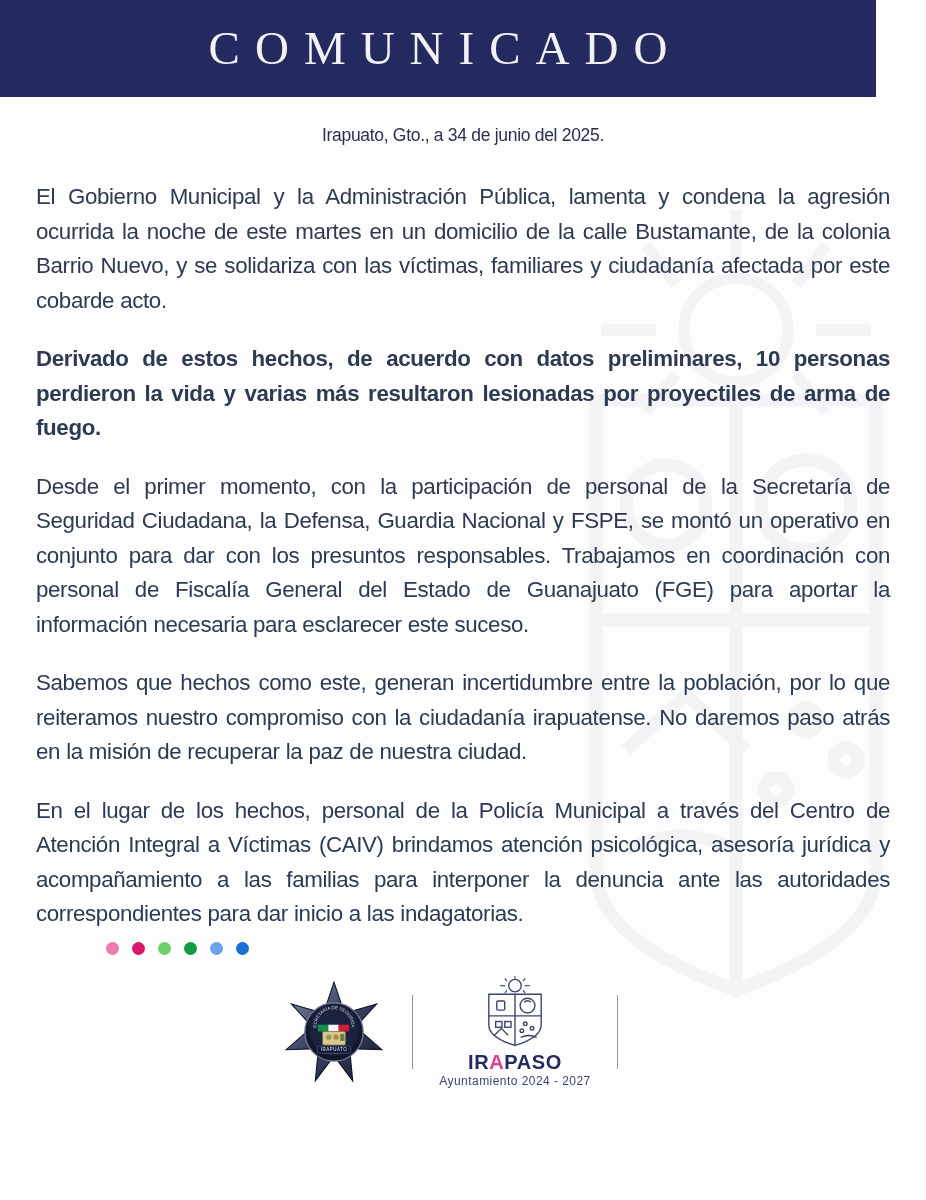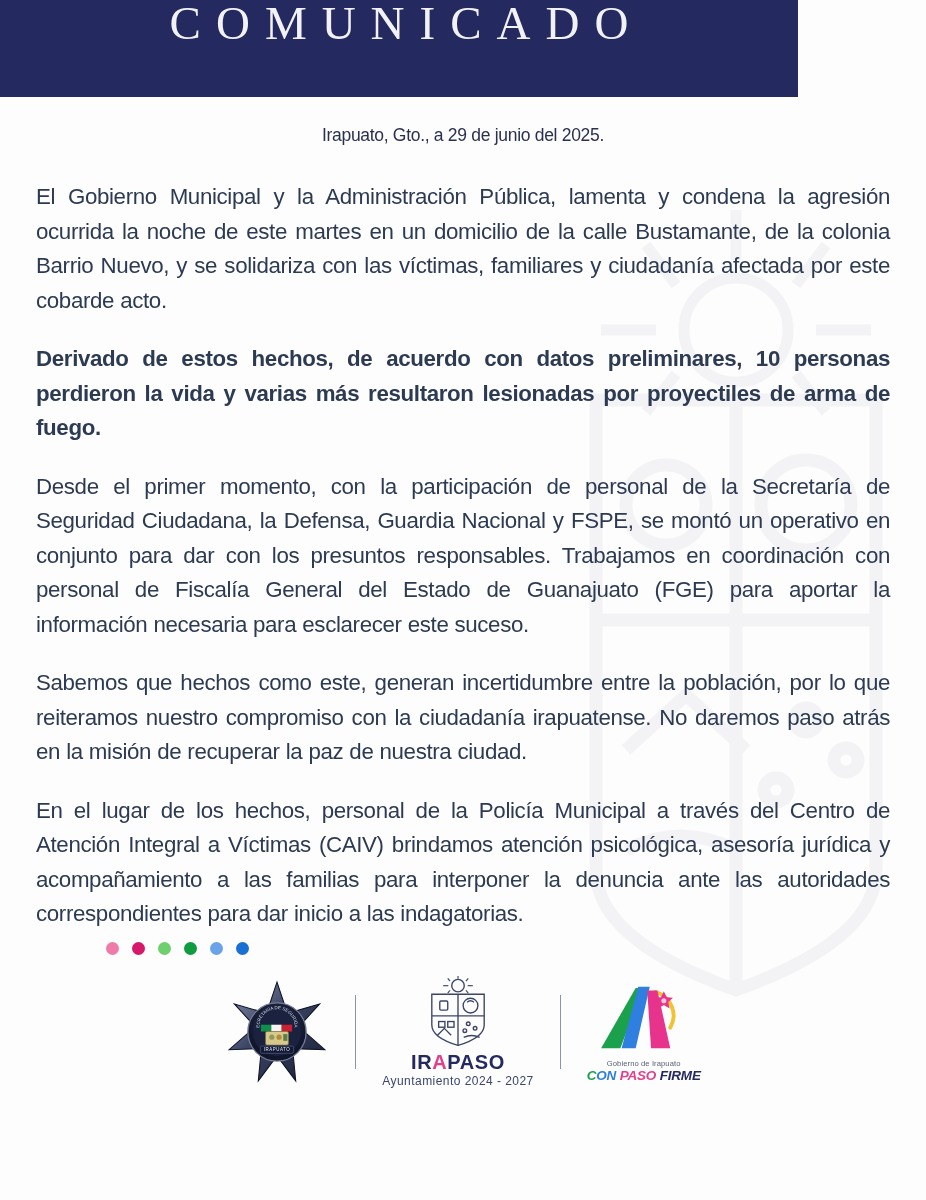--- a/index.html
+++ b/index.html
@@ -29,25 +29,25 @@
     height: 900px;
     opacity: 0.055;
     pointer-events: none;
     z-index: 0;
   }
 
   
   .header-banner {
     position: relative;
     z-index: 2;
-    width: 798px;
+    width: 876px;
     height: 97px;
     background: #242a60;
     display: flex;
-    align-items: flex-start;
+    align-items: center;
     justify-content: center;
   }
   .header-title {
     color: #f2f2f5;
     font-family: "Liberation Serif", "DejaVu Serif", serif;
     font-size: 47px;
     font-weight: 400;
     letter-spacing: 15px;
     text-indent: 15px;
     line-height: 1;
@@ -189,21 +189,21 @@
         <line x1="170" y1="262" x2="200" y2="224"></line>
         <line x1="350" y1="262" x2="320" y2="224"></line>
       </g>
     </g>
   </svg>
 
   <div class="header-banner" style="background: rgb(36, 42, 96);">
     <div class="header-title">COMUNICADO</div>
   </div>
 
-  <div class="dateline">Irapuato, Gto., a 29 de junio del 2025.</div>
+  <div class="dateline">Irapuato, Gto., a 34 de junio del 2025.</div>
 
   <div class="body-wrap">
     <p class="para" style="color: rgb(44, 58, 82);">El Gobierno Municipal y la Administración Pública, lamenta y condena la agresión ocurrida la noche de este martes en un domicilio de la calle Bustamante, de la colonia Barrio Nuevo, y se solidariza con las víctimas, familiares y ciudadanía afectada por este cobarde acto.</p>
     <p class="para" style="color: rgb(44, 58, 82); font-weight: bold;">Derivado de estos hechos, de acuerdo con datos preliminares, 10 personas perdieron la vida y varias más resultaron lesionadas por proyectiles de arma de fuego.</p>
     <p class="para" style="color: rgb(44, 58, 82);">Desde el primer momento, con la participación de personal de la Secretaría de Seguridad Ciudadana, la Defensa, Guardia Nacional y FSPE, se montó un operativo en conjunto para dar con los presuntos responsables. Trabajamos en coordinación con personal de Fiscalía General del Estado de Guanajuato (FGE) para aportar la información necesaria para esclarecer este suceso.</p>
     <p class="para" style="color: rgb(44, 58, 82);">Sabemos que hechos como este, generan incertidumbre entre la población, por lo que reiteramos nuestro compromiso con la ciudadanía irapuatense. No daremos paso atrás en la misión de recuperar la paz de nuestra ciudad.</p>
     <p class="para" style="color: rgb(44, 58, 82);">En el lugar de los hechos, personal de la Policía Municipal a través del Centro de Atención Integral a Víctimas (CAIV) brindamos atención psicológica, asesoría jurídica y acompañamiento a las familias para interponer la denuncia ante las autoridades correspondientes para dar inicio a las indagatorias.</p>
   </div>
 
   <div class="dots-row">
@@ -286,35 +286,16 @@
           <circle cx="82" cy="96" r="3.2"></circle>
           <path d="M80 108 q14 -7 28 0"></path>
         </g>
       </svg>
       <div class="logo-text-irapuato"><span>IR</span><span class="accent">A</span><span>PASO</span></div>
       <div class="logo-sub">Ayuntamiento 2024 - 2027</div>
     </div>
 
     <div class="divider"></div>
 
-    <div class="logo-cell">
-      <svg class="arrow-svg" width="96" height="78" viewBox="0 0 150 120">
-
-        <path d="M92 16 A 38 38 0 0 1 116 72" fill="none" stroke="#f2c230" stroke-width="6" stroke-linecap="round"></path>
-
-        <polygon points="62,10 74,10 38,104 8,104" fill="#1ba14b"></polygon>
-
-        <polygon points="66,8 84,8 62,104 40,104" fill="#2f7fe0"></polygon>
-
-        <polygon points="80,14 96,14 116,104 86,104" fill="#e8338c"></polygon>
-
-        <g transform="translate(106,30)">
-          <polygon fill="#e8338c" points="0,-15 4.3,-5.5 14.3,-4.6 6.8,2 9,11.9 0,6.6 -9,11.9 -6.8,2 -14.3,-4.6 -4.3,-5.5"></polygon>
-          <circle r="4" fill="#f6c6dd"></circle>
-        </g>
-      </svg>
-      <div class="logo-gob">Gobierno de Irapuato</div>
-      <div class="logo-cpf"><span style="color: rgb(27, 161, 75);">C</span><span style="color: rgb(47, 127, 224);">ON</span> <span style="color: rgb(224, 64, 140);">PASO</span> <span style="color: rgb(36, 42, 96);">FIRME</span></div>
-    </div>
 
   </div>
 
 </div>
 
 </body></html>

